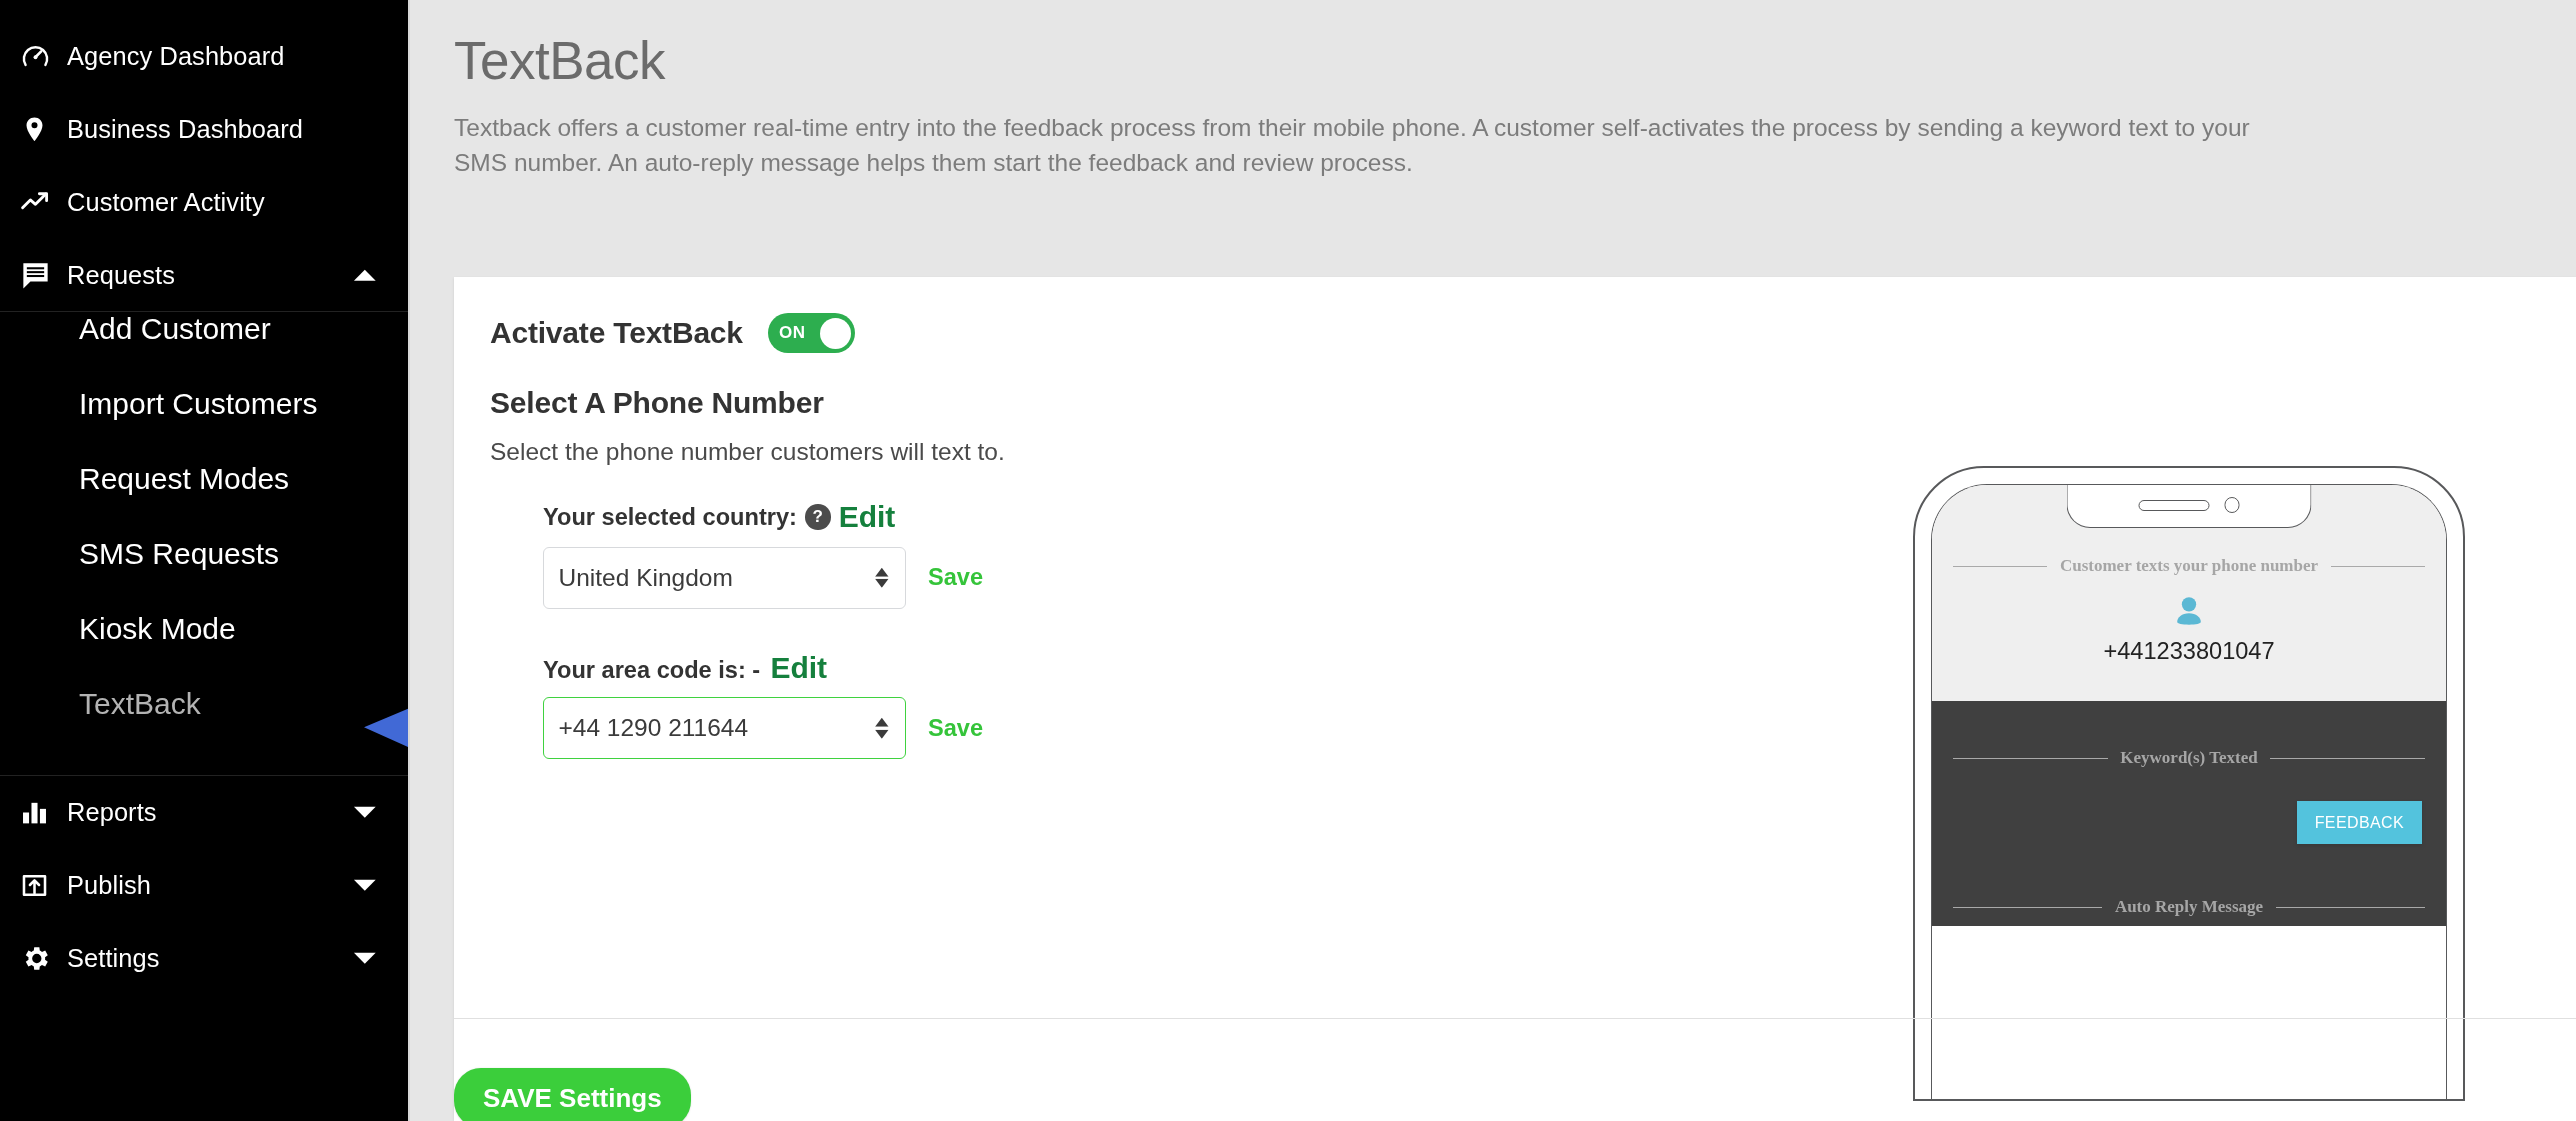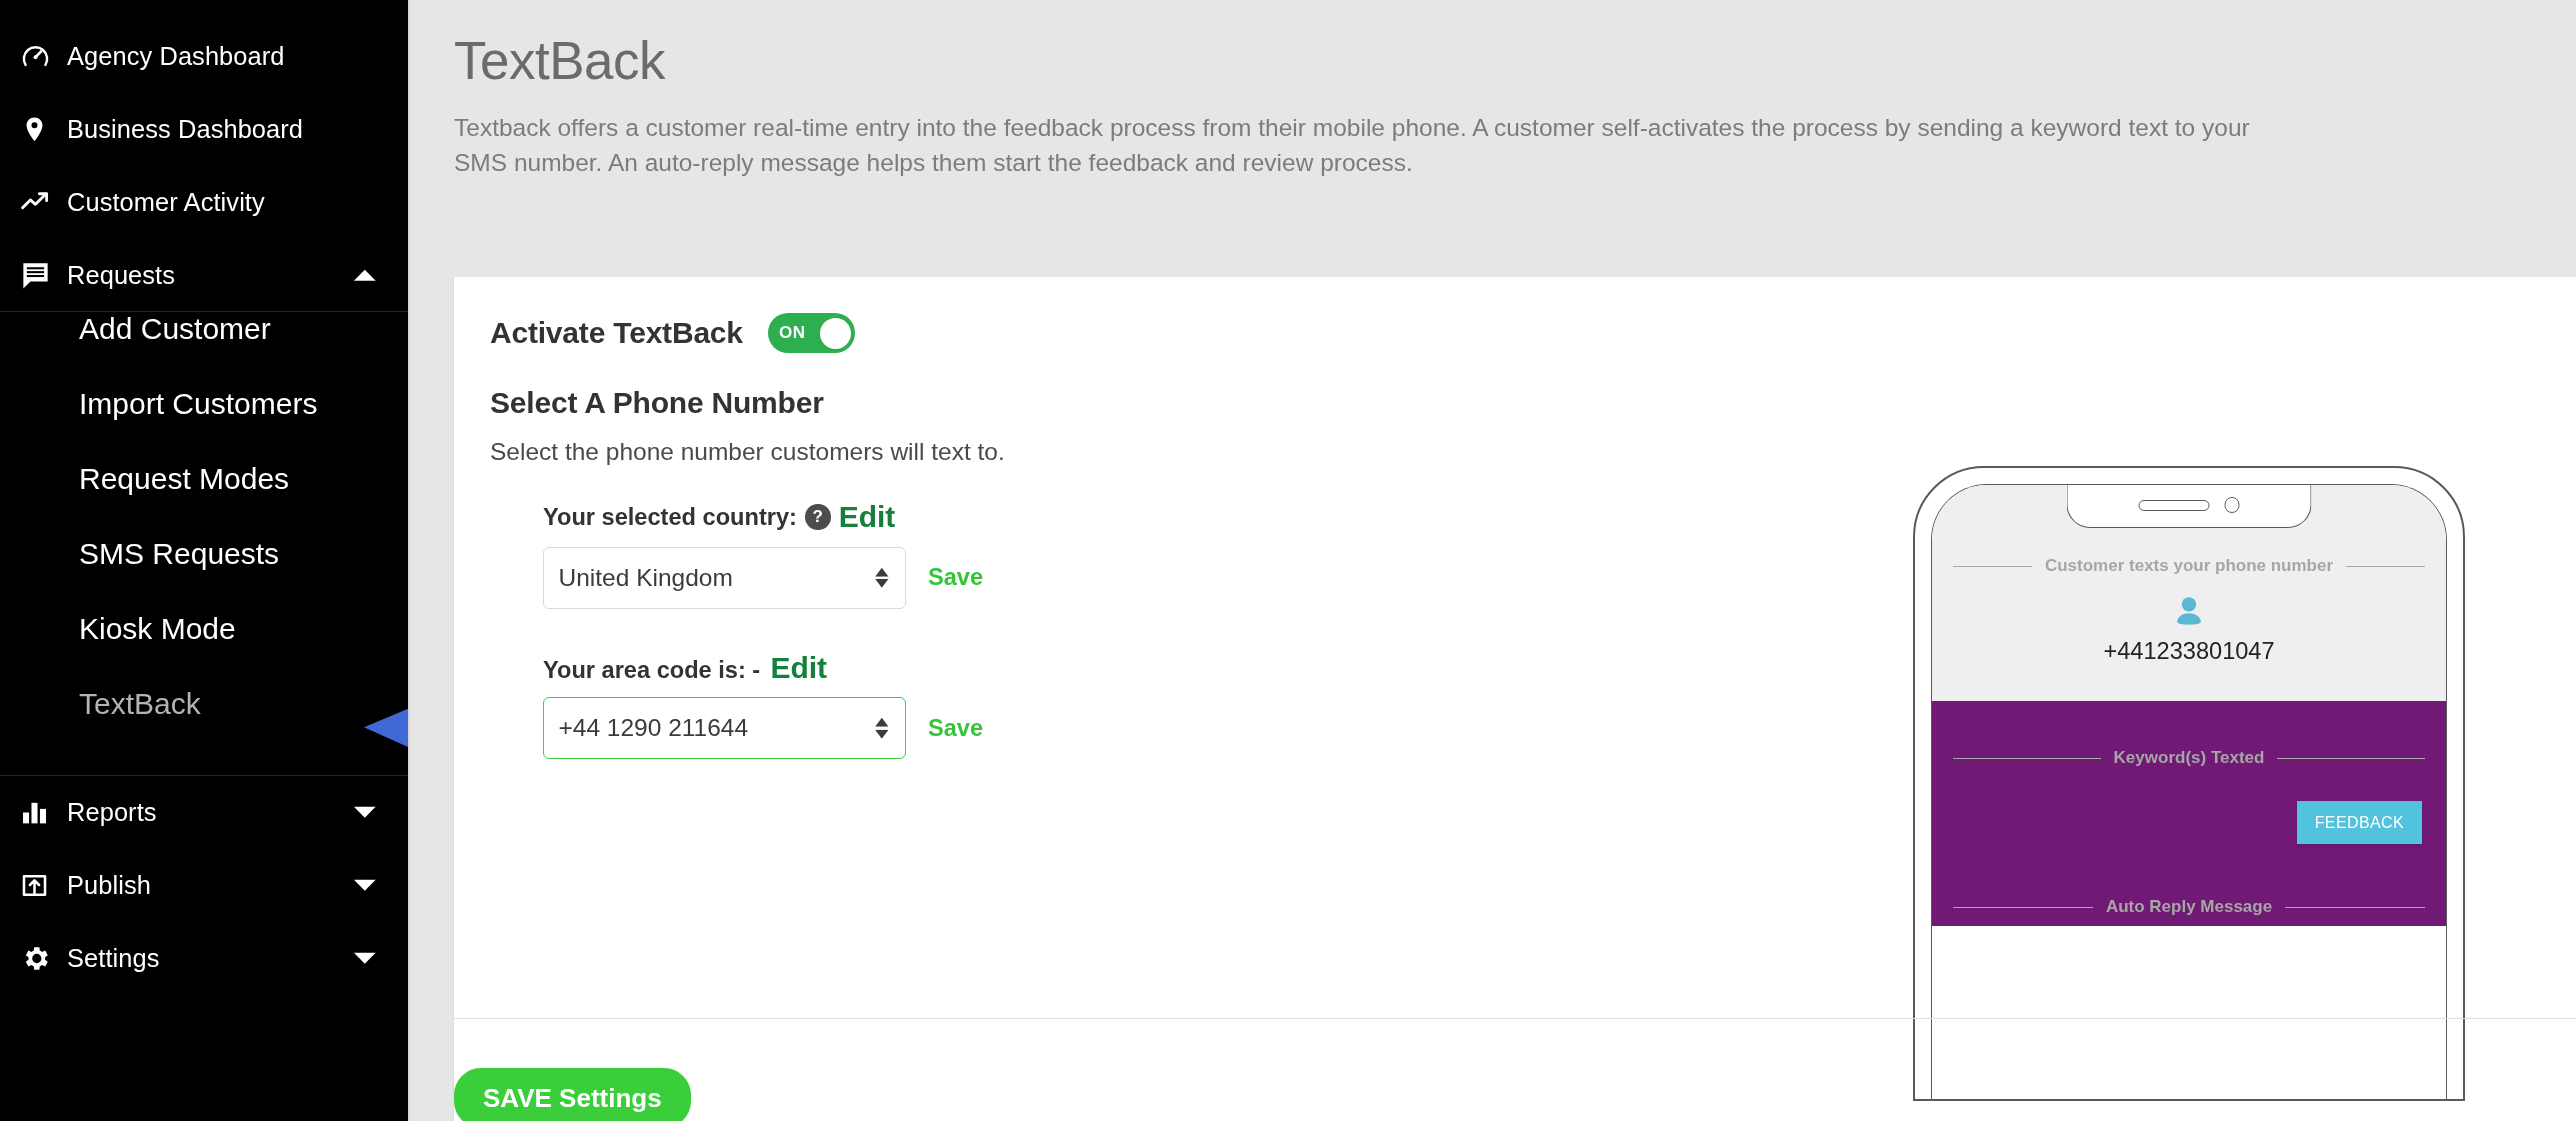--- a/index.html
+++ b/index.html
@@ -206,27 +206,28 @@
     background: #ffffff;
     border: 1.8px solid #58595b; border-top: none;
     border-bottom-left-radius: 23.6px; border-bottom-right-radius: 23.6px;
     z-index: 4;
     display: flex; align-items: center; justify-content: center; gap: 14.5px;
   }
   .speaker { width: 71px; height: 11px; border: 1.8px solid #58595b; border-radius: 6.4px; }
   .camera { width: 15.4px; height: 15.4px; border: 1.8px solid #58595b; border-radius: 50%; }
 
   .scr-section-grey { background: #efefef; padding: 71px 0 36px; }
-  .scr-section-white { background: #701a75; padding: 47px 0 0; }
+  .scr-section-white { background: #404040; padding: 47px 0 0; }
 
   .divider-label {
     display: flex; align-items: center; gap: 12.7px;
     padding: 0 21px;
     color: #a6a6a6; font-size: 17px; font-weight: bold;
     white-space: nowrap;
+    font-family: Liberation Serif, serif;
   }
   .divider-label::before, .divider-label::after {
     content: ""; flex: 1 1 auto; height: 0.9px; background: #a9a9a9;
   }
   .person-icon { display: flex; justify-content: center; margin-top: 16.3px; }
   .phone-number {
     text-align: center; margin-top: 5.4px;
     font-size: 23.6px; color: #222222; font-weight: 400;
   }
   .kw-row { display: flex; justify-content: flex-end; padding: 0 23.6px; margin-top: 33px; }

